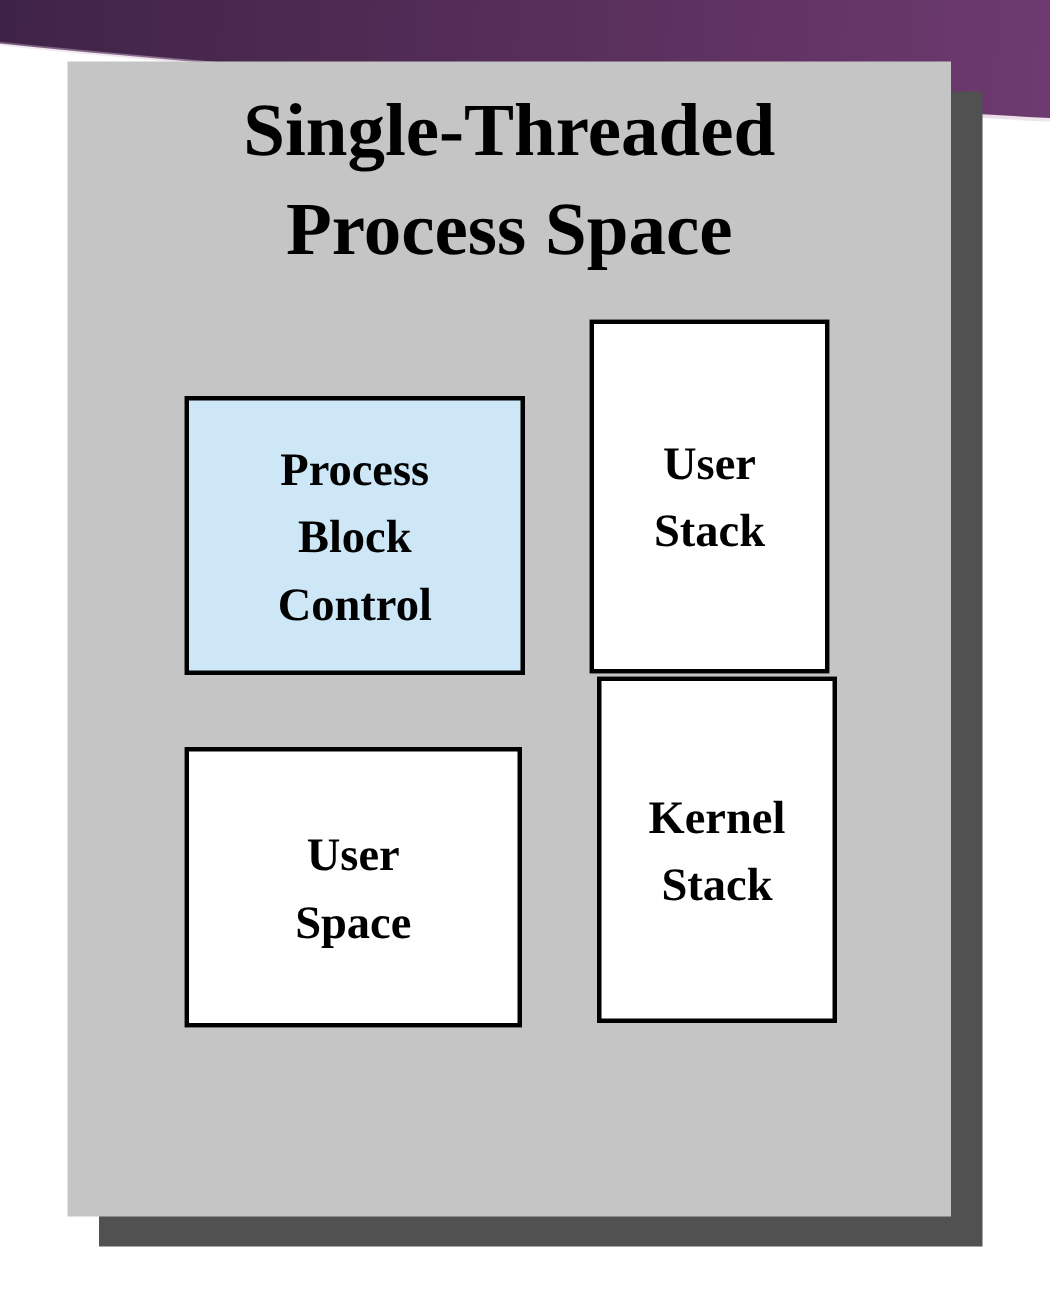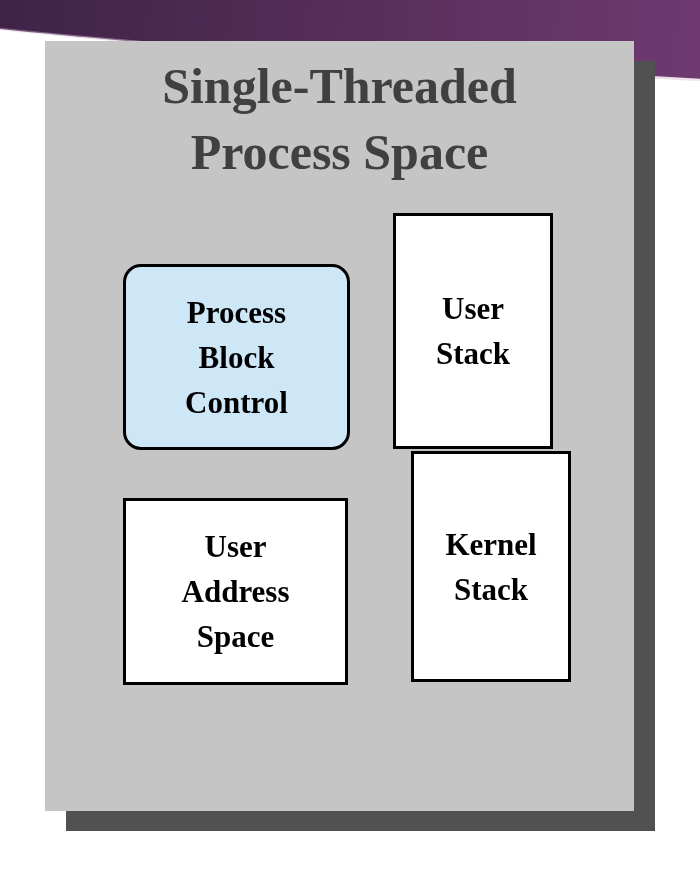--- a/index.html
+++ b/index.html
@@ -27,21 +27,21 @@
     background: #c5c5c5;
     z-index: 3;
   }
   .slide-title {
     position: absolute; top: 12px; left: 0;
     width: 100%;
     text-align: center;
     font-weight: bold;
     font-size: 50px;
     line-height: 66px;
-    color: #404040;
+    color: #000000;
     letter-spacing: 0px;
   }
   .slide-title span { display: block; }
   .dbox {
     position: absolute;
     box-sizing: border-box;
     border: 3px solid #000000;
     background: #ffffff;
     display: flex;
     flex-direction: column;
@@ -50,21 +50,21 @@
     text-align: center;
     font-weight: bold;
     font-size: 31px;
     line-height: 45px;
     color: #000000;
   }
   .dbox span { display: block; }
   #box-pcb { left: 78px;  top: 223px; width: 227px; height: 186px; }
   #box-uas { left: 78px;  top: 457px; width: 225px; height: 187px; }
   #box-us  { left: 348px; top: 172px; width: 160px; height: 236px; }
-  #box-ks  { left: 366px; top: 410px; width: 160px; height: 231px; }
+  #box-ks  { left: 353px; top: 410px; width: 160px; height: 231px; }
 </style>
 </head>
 <body>
 
 <svg class="banner" viewBox="0 0 700 92" preserveAspectRatio="none" aria-hidden="true">
   <defs>
     <linearGradient id="bannerGrad" gradientUnits="userSpaceOnUse" x1="0" y1="0" x2="700" y2="60">
       <stop offset="0" stop-color="#3f2347"></stop>
       <stop offset="0.5" stop-color="#562e59"></stop>
       <stop offset="1" stop-color="#6e3a70"></stop>
@@ -81,29 +81,28 @@
 
 <div class="slide-shadow" style="background-color: rgb(81, 81, 81);"></div>
 
 <div class="slide" style="background-color: rgb(197, 197, 197);">
 
   <div class="slide-title">
     <span>Single-Threaded</span>
     <span>Process Space</span>
   </div>
 
-  <div class="dbox" id="box-pcb" style="background-color: rgb(205, 231, 247); border-radius: 18px;">
+  <div class="dbox" id="box-pcb" style="background-color: rgb(205, 231, 247);">
     <span>Process</span>
     <span>Block</span>
     <span>Control</span>
   </div>
 
   <div class="dbox" id="box-uas" style="background-color: rgb(255, 255, 255);">
     <span>User</span>
-    <span>Address</span>
     <span>Space</span>
   </div>
 
   <div class="dbox" id="box-us" style="background-color: rgb(255, 255, 255);">
     <span>User</span>
     <span>Stack</span>
   </div>
 
   <div class="dbox" id="box-ks" style="background-color: rgb(255, 255, 255);">
     <span>Kernel</span>

